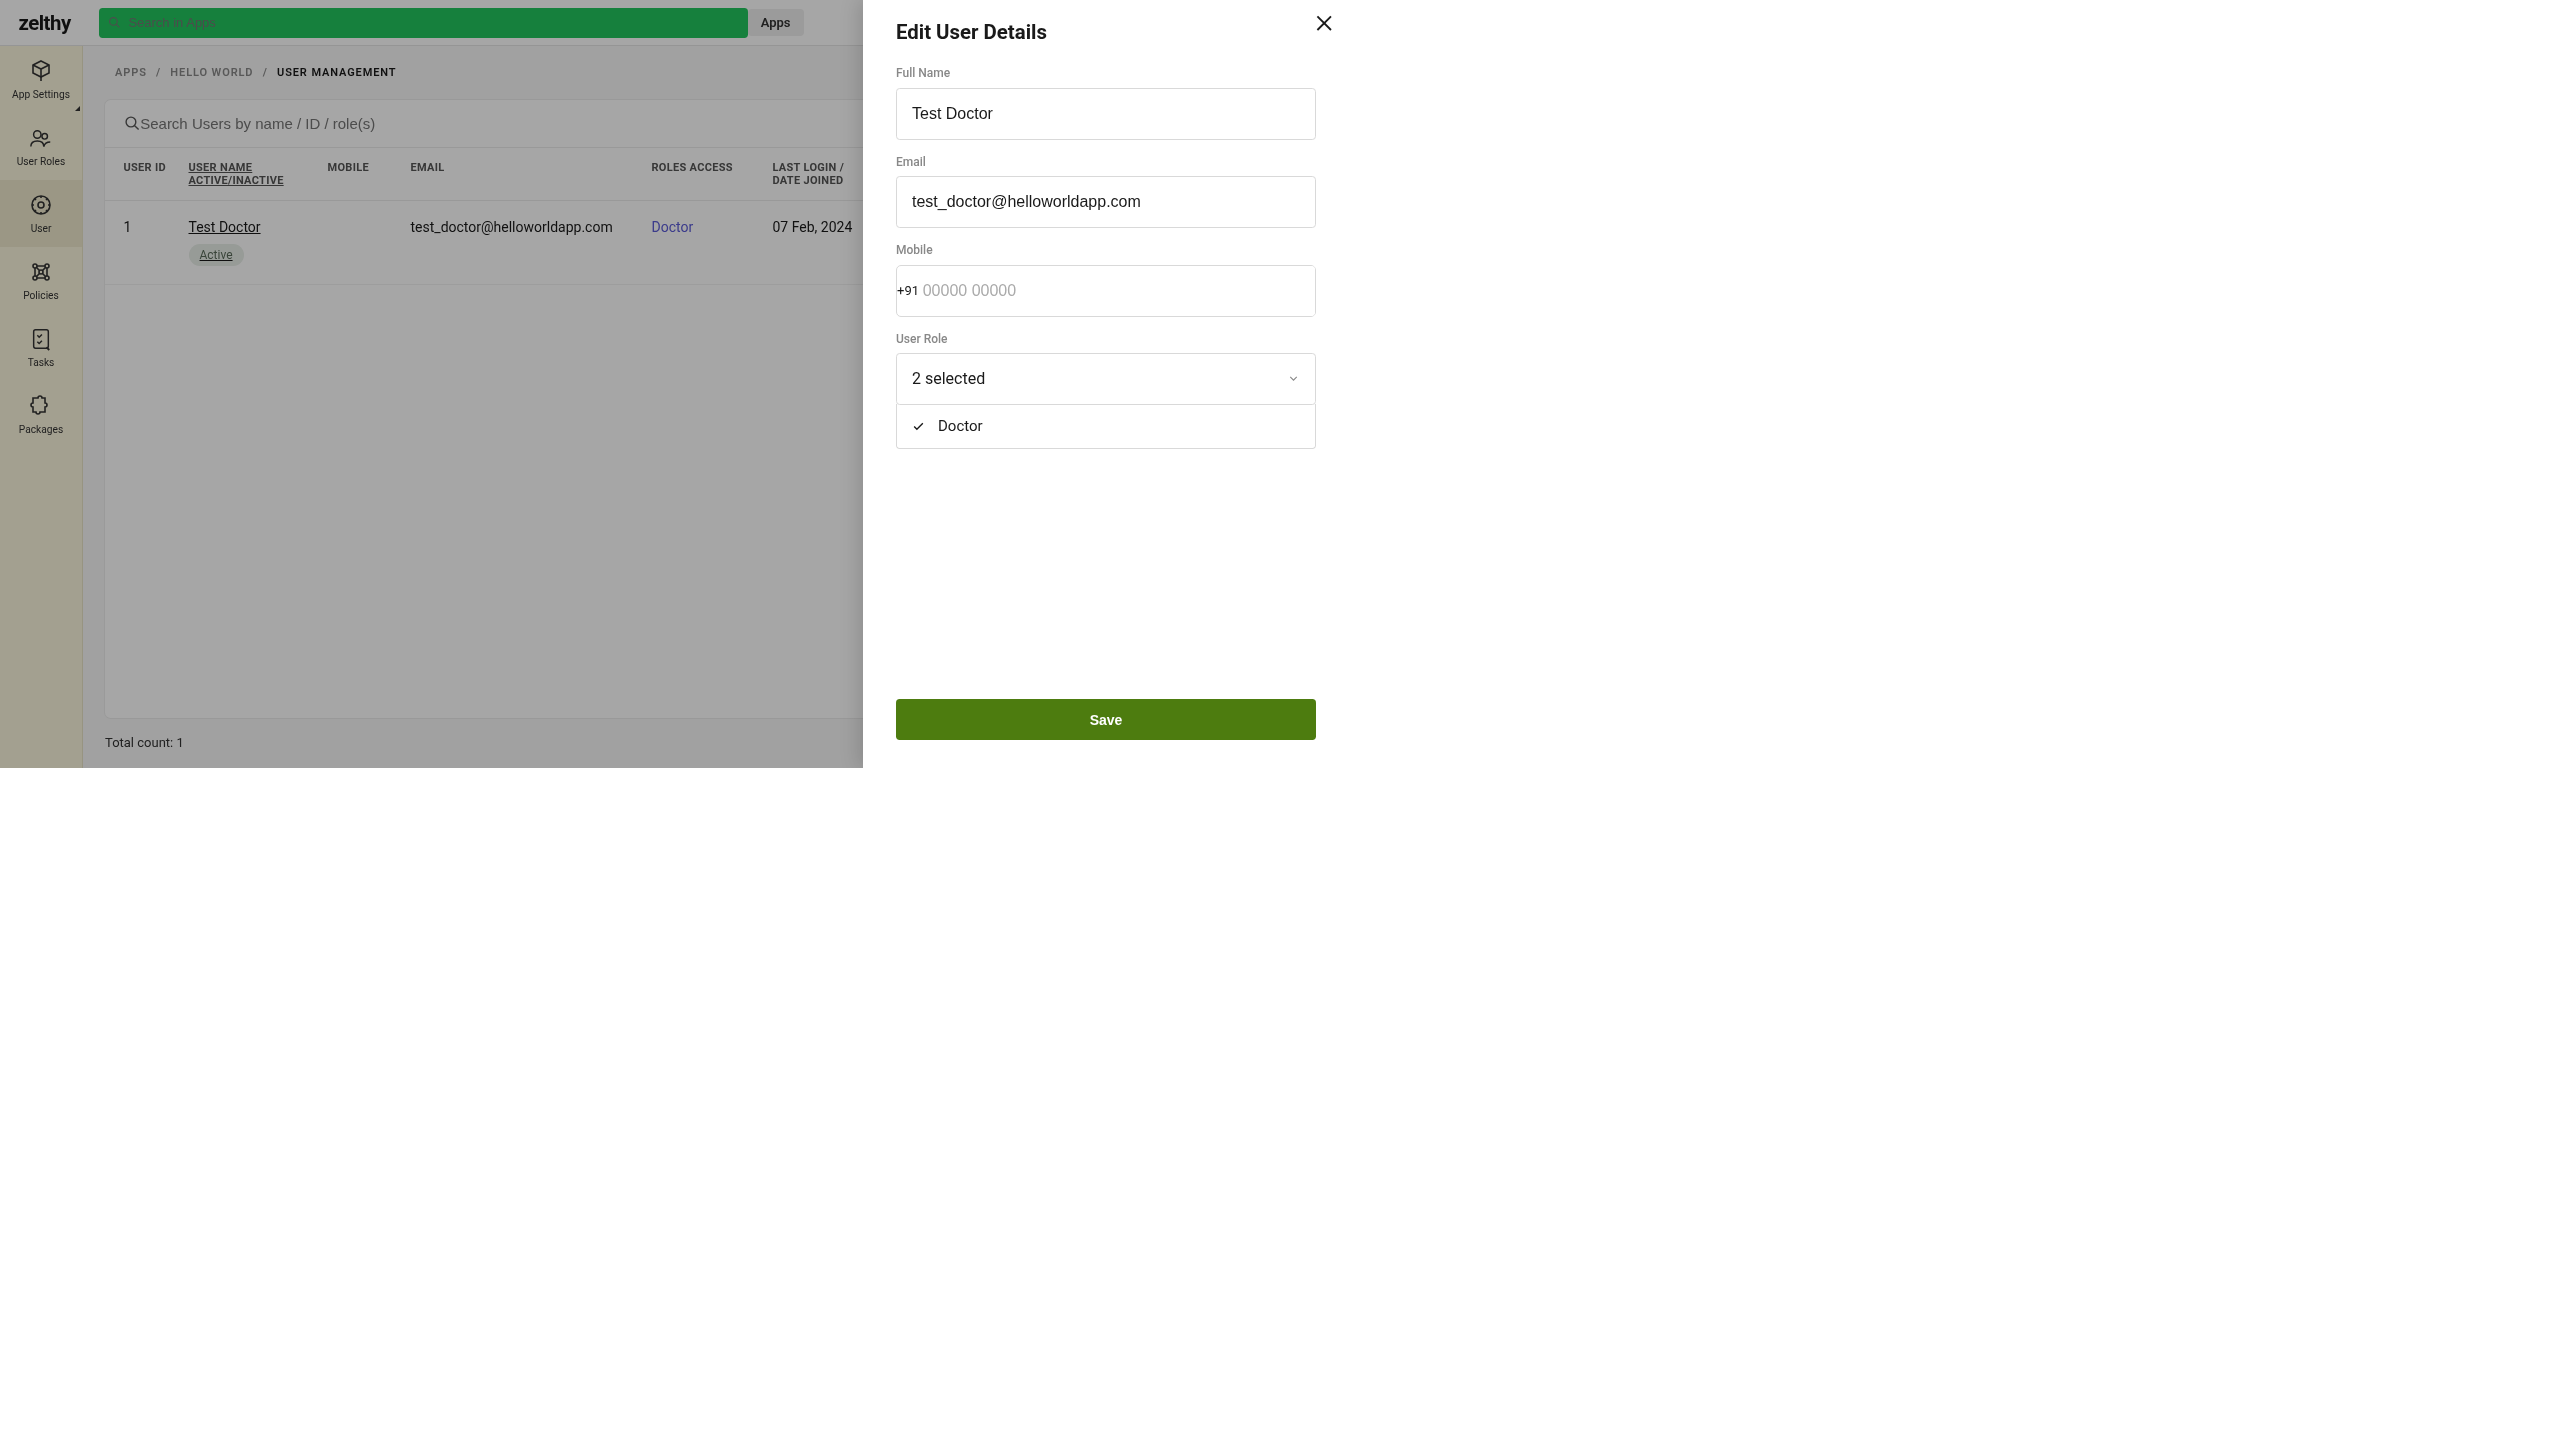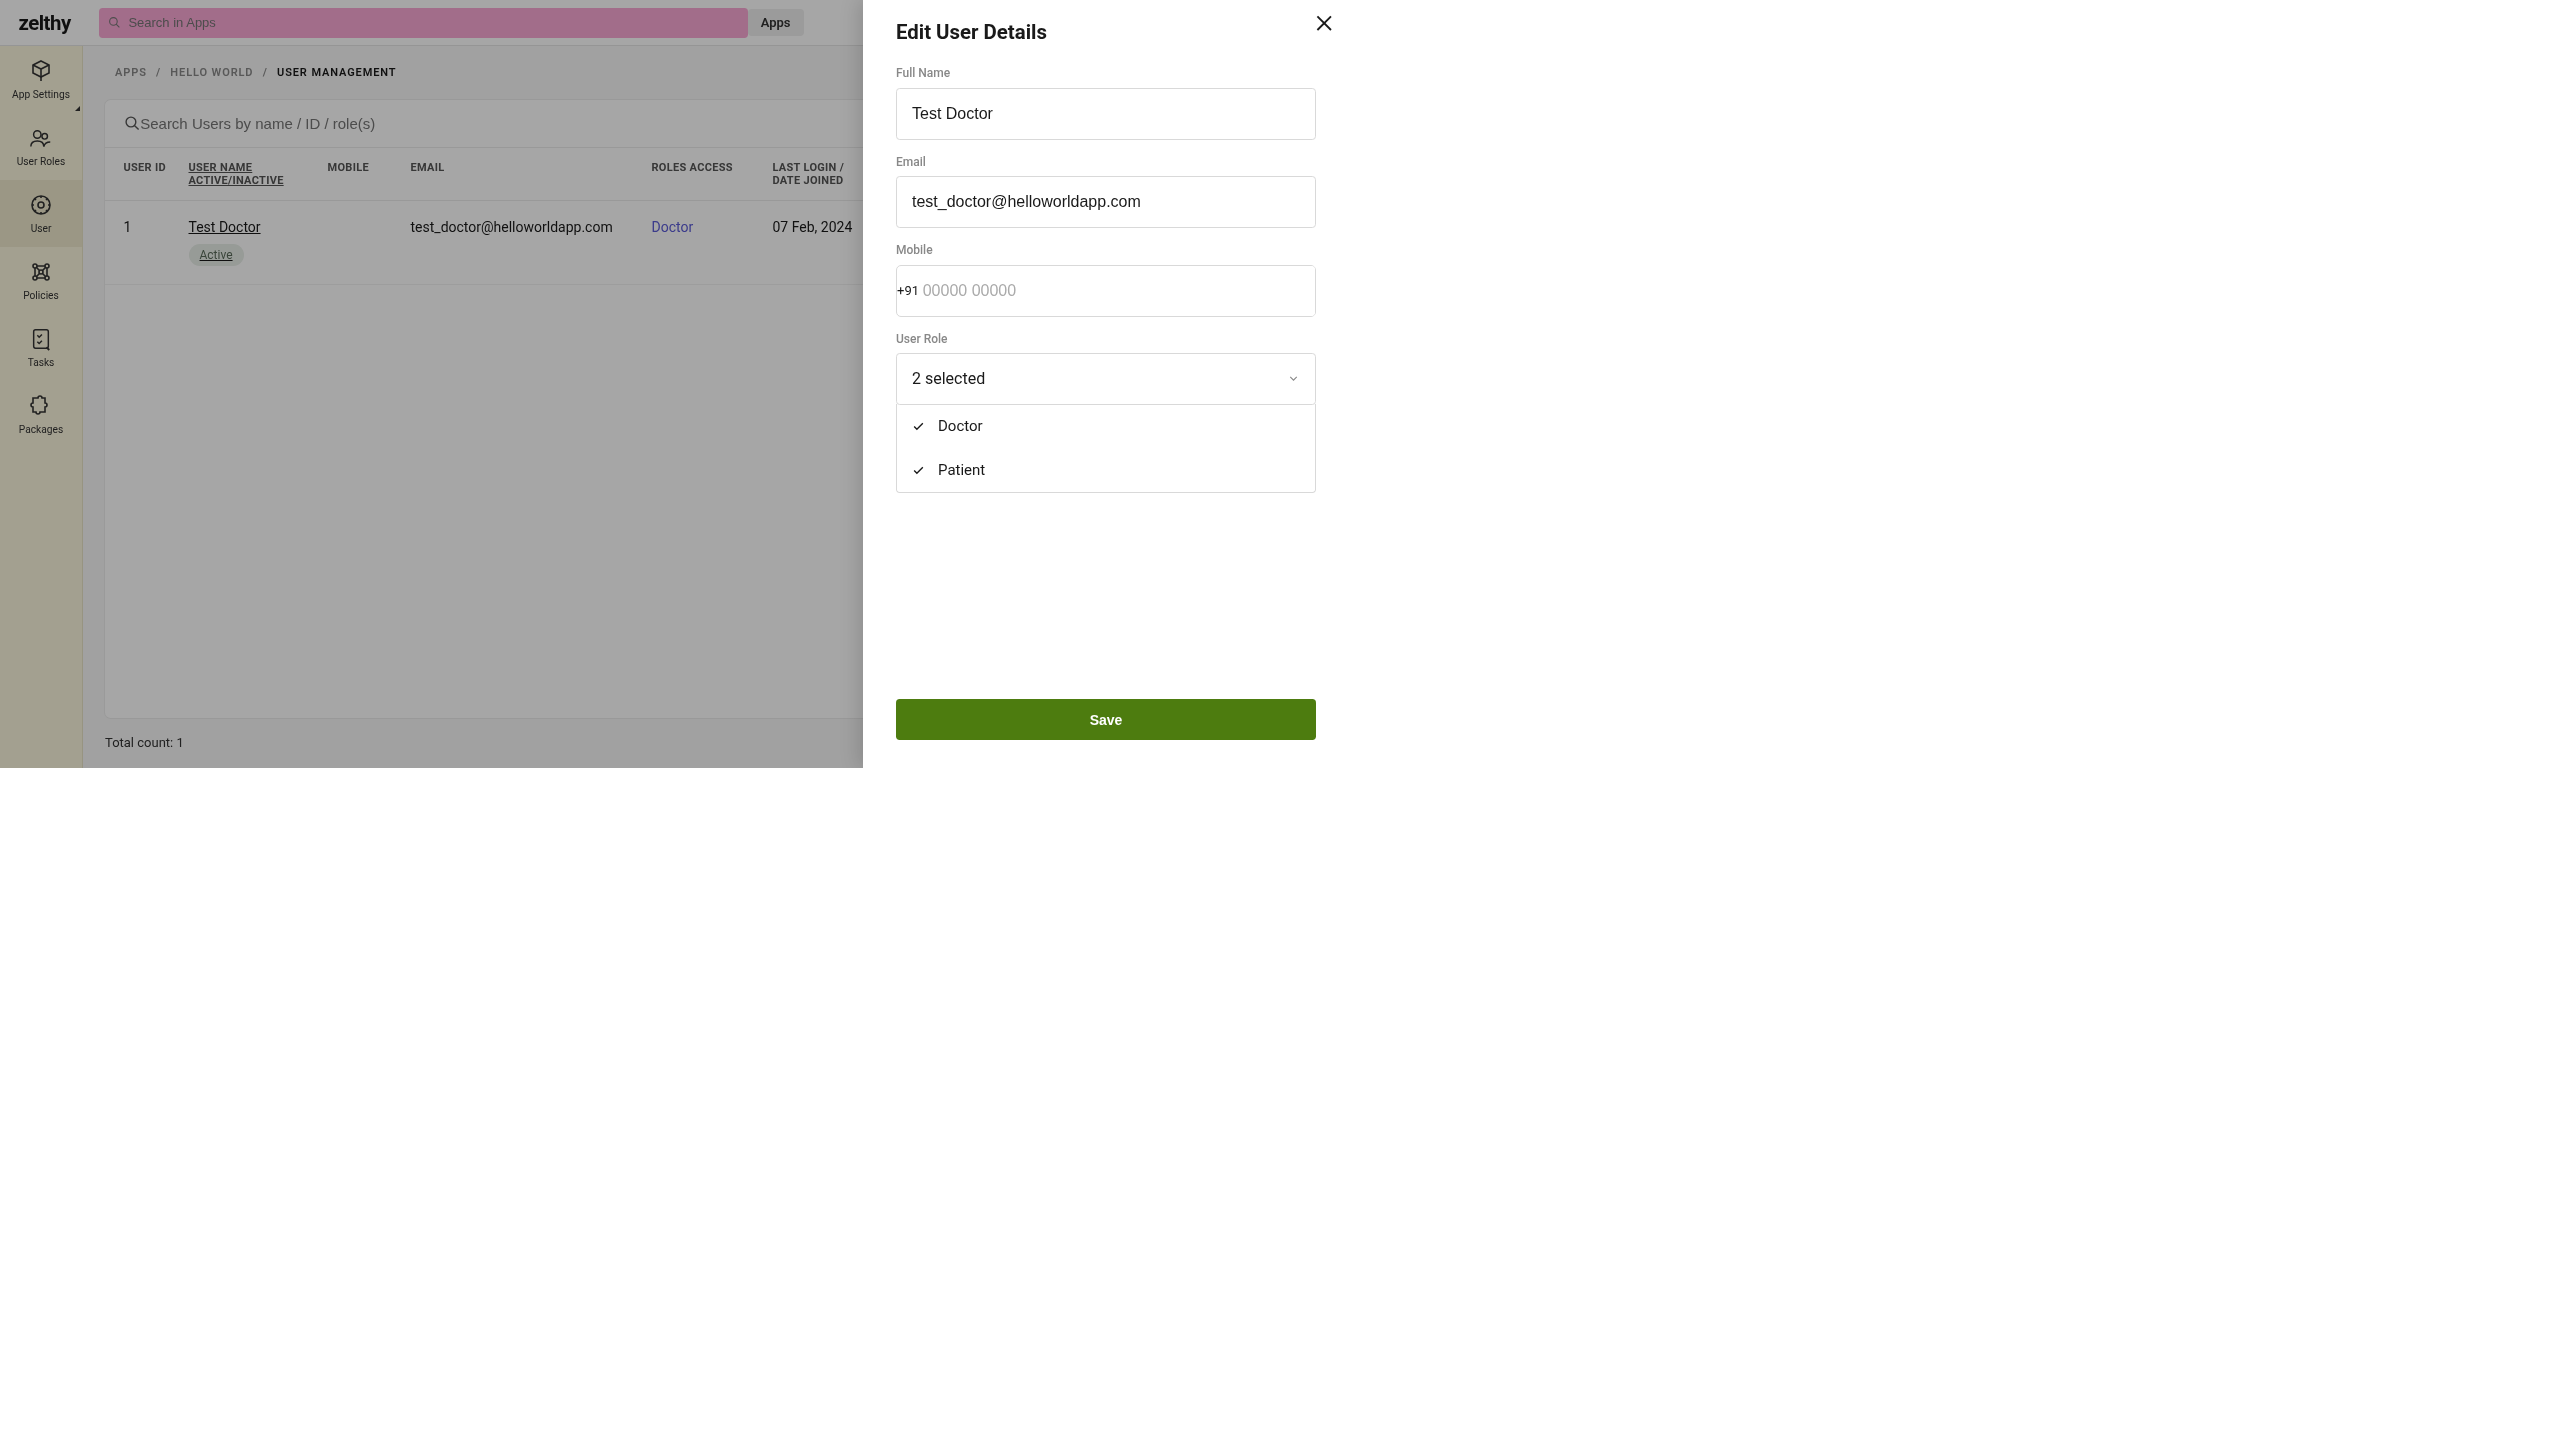--- a/index.html
+++ b/index.html
@@ -1,20 +1,20 @@
 <!DOCTYPE html>
 <html style="font-size:15px"><head>
   <meta charset="utf-8">
   <style>
     * { box-sizing: border-box; margin: 0; padding: 0; }
     body { font-family: -apple-system, BlinkMacSystemFont, "Segoe UI", Roboto, Helvetica, Arial, sans-serif; font-size: 13px; color: #1a1a1a; background: #fff; width: 1349px; height: 768px; overflow: hidden; position: relative; }
     .app { display: flex; flex-direction: column; height: 100%; }
     .topbar { height: 46px; display: flex; align-items: center; padding: 0 18.5px; border-bottom: 0.9px solid #e5e5e5; gap: 28px; background: #fff; }
     .logo { font-size: 20.4px; font-weight: 700; letter-spacing: -0.5px; }
-    .search-wrap { flex: 1; display: flex; align-items: center; background: #f9a8d4; border-radius: 3.7px; height: 30px; padding: 0 9.3px; max-width: 649px; }
+    .search-wrap { flex: 1; display: flex; align-items: center; background: #22c55e; border-radius: 3.7px; height: 30px; padding: 0 9.3px; max-width: 649px; }
     .search-wrap .icon { color: #777; margin-right: 7.4px; }
     .search-wrap input { border: none; background: transparent; outline: none; font-size: 13px; color: #555; flex: 1; }
     .apps-btn { padding: 5.6px 13px; background: #efefef; border-radius: 3.7px; font-size: 13px; font-weight: 600; color: #333; margin-left: -28px; }
     .body { display: flex; flex: 1; overflow: hidden; }
     .sidebar { width: 83px; background: #fbf6dd; display: flex; flex-direction: column; border-right: 0.9px solid #e8e3c7; }
     .sidebar-item { display: flex; flex-direction: column; align-items: center; justify-content: center; height: 67px; cursor: pointer; gap: 5.6px; color: #333; font-size: 10.2px; position: relative; }
     .sidebar-item.active { background: #eee9cd; }
     .sidebar-item .sicon { width: 24px; height: 24px; display: flex; align-items: center; justify-content: center; }
     .sidebar-item .corner { position: absolute; right: 1.9px; bottom: 1.9px; width: 0; height: 0; border-left: 5.6px solid transparent; border-bottom: 5.6px solid #333; }
     .main { flex: 1; display: flex; flex-direction: column; background: #f7f7f7; }
@@ -226,27 +226,19 @@
     </div>
     <div class="dropdown">
       <div class="opt">
         <span class="chk">
           <svg width="13" height="13" viewBox="0 0 24 24" stroke="#1a1a1a" stroke-width="2.5" fill="none">
               <polyline points="4 12 9 17 20 6"></polyline>
             </svg>
         </span>
         <span>Doctor</span>
       </div>
-      <div class="opt">
-        <span class="chk">
-          <svg width="13" height="13" viewBox="0 0 24 24" stroke="#1a1a1a" stroke-width="2.5" fill="none">
-              <polyline points="4 12 9 17 20 6"></polyline>
-            </svg>
-        </span>
-        <span>Patient</span>
-      </div>
     </div>
   </div>
 
   <div class="spacer"></div>
   <button class="save-btn">Save</button>
 </div>
 
 
 </body></html>

